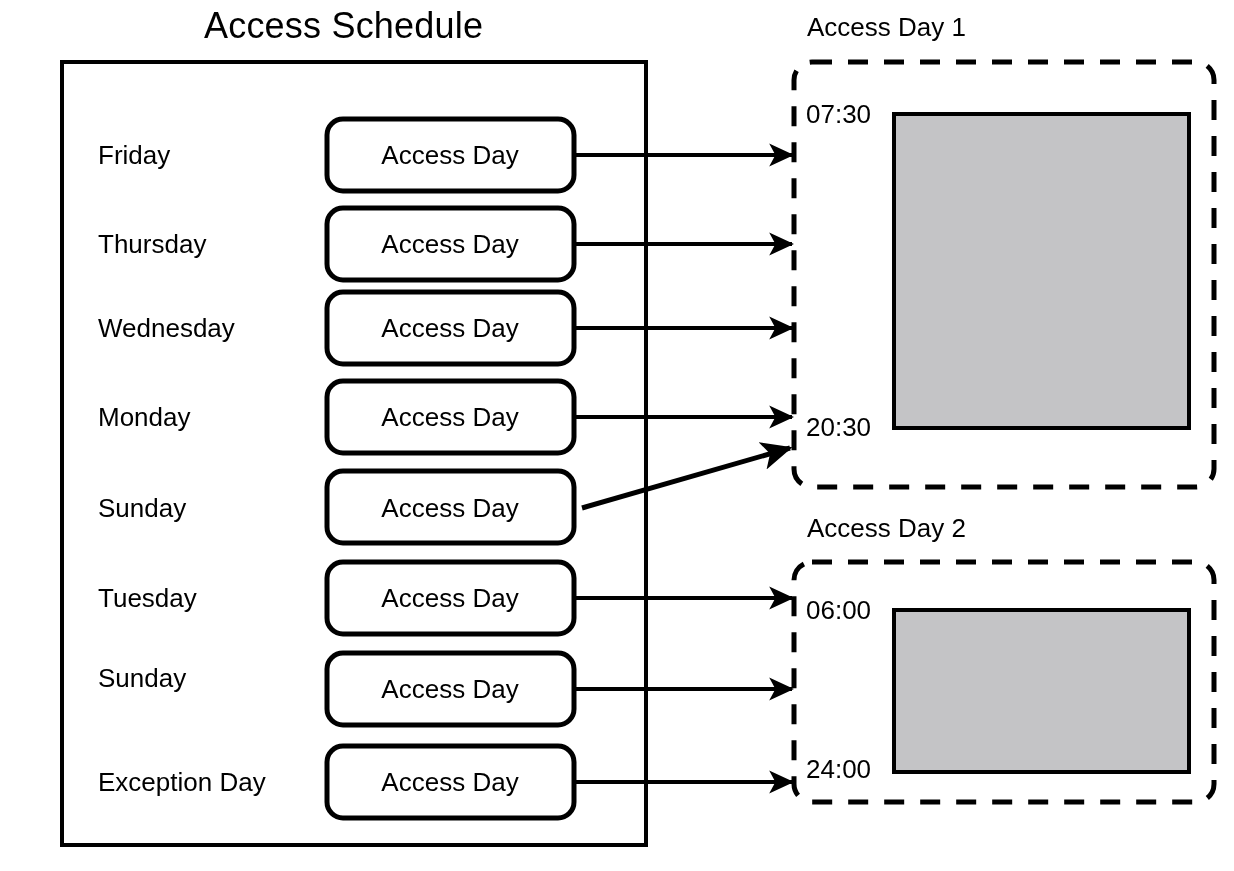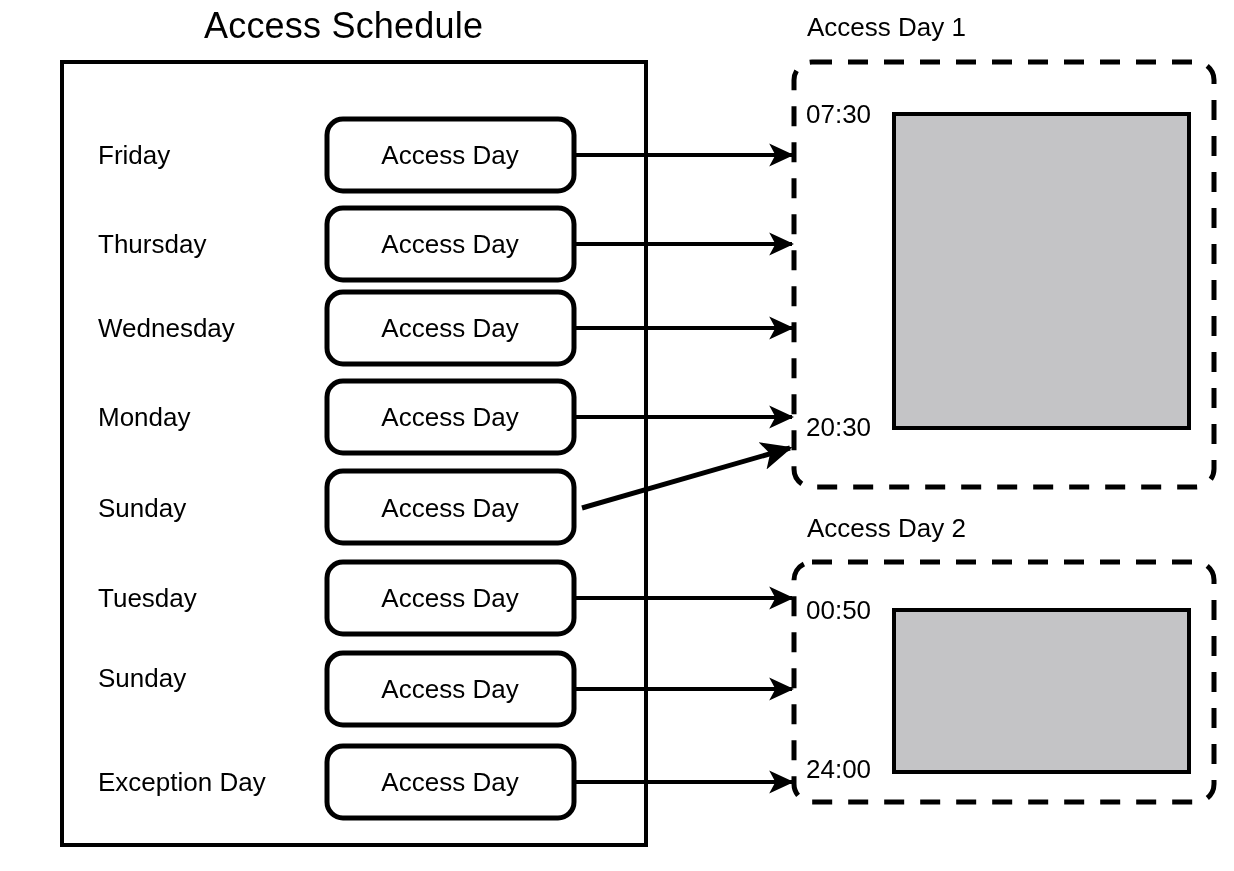--- a/index.html
+++ b/index.html
@@ -118,16 +118,16 @@
   <div class="txt node-label" style="top:508px">Access Day</div>
   <div class="txt node-label" style="top:598px">Access Day</div>
   <div class="txt node-label" style="top:689px">Access Day</div>
   <div class="txt node-label" style="top:782px">Access Day</div>
 
   <div class="txt panel-title" style="top:14px">Access Day 1</div>
   <div class="txt time-label" style="top:114px">07:30</div>
   <div class="txt time-label" style="top:427px">20:30</div>
 
   <div class="txt panel-title" style="top:515px">Access Day 2</div>
-  <div class="txt time-label" style="top:610px">00:50</div>
+  <div class="txt time-label" style="top:610px">06:00</div>
   <div class="txt time-label" style="top:769px">24:00</div>
 
 </div>
 
 </body></html>

